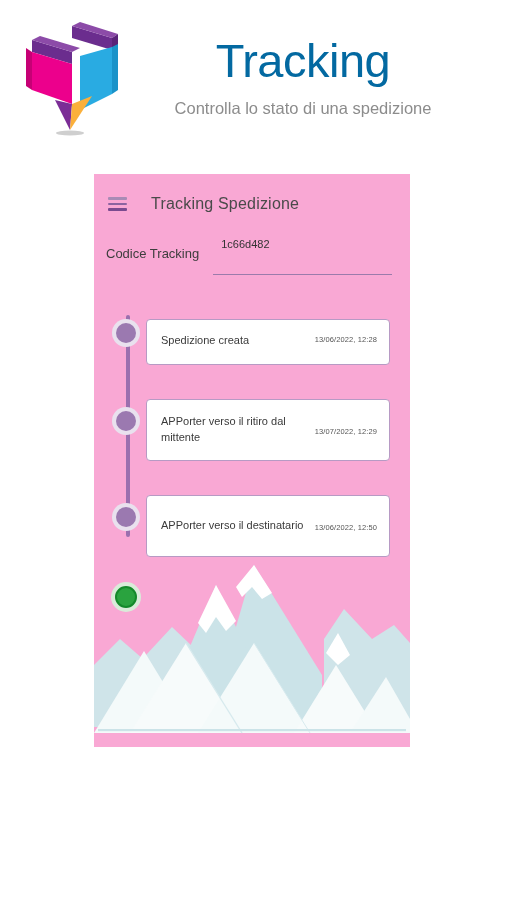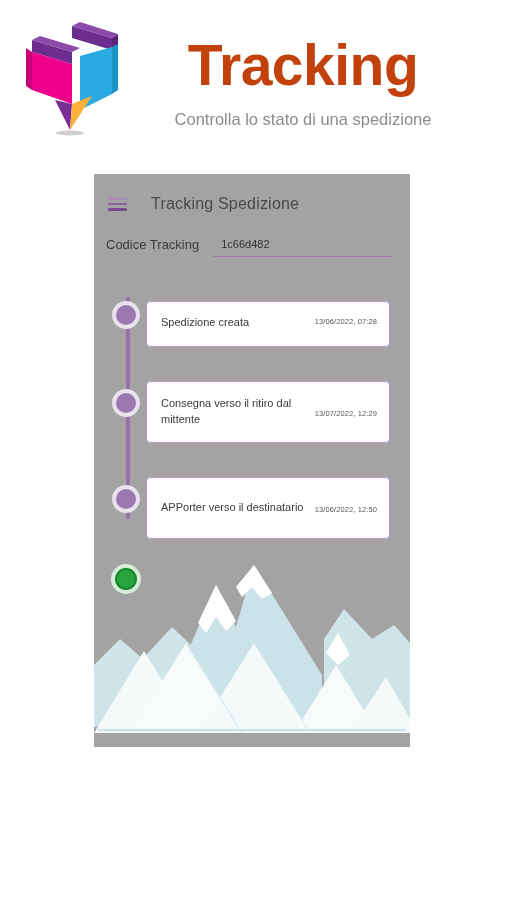--- a/index.html
+++ b/index.html
@@ -30,42 +30,42 @@
   }
 
   .header-text {
     flex: 1;
     padding-right: 40px;
     text-align: center;
     padding-top: 22px;
   }
 
   .app-title {
-    font-size: 57px;
-    font-weight: bold;
-    color: #c2410c;
+    font-size: 47px;
+    font-weight: normal;
+    color: #0369a1;
     letter-spacing: -0.5px;
     line-height: 1.05;
   }
 
   .app-subtitle {
     font-size: 16.5px;
     color: #8c8c8c;
     margin-top: 14px;
     font-weight: normal;
   }
 
   
   .panel {
     position: absolute;
     left: 94px;
     top: 174px;
     width: 316px;
     height: 573px;
-    background: #a3a3a3;
+    background: #f9a8d4;
     overflow: hidden;
   }
 
   .panel-topbar {
     display: flex;
     align-items: center;
     padding: 14px 0 0 14px;
     height: 46px;
   }
 
@@ -106,21 +106,21 @@
     color: #3d3d3d;
     white-space: nowrap;
     padding-bottom: 3px;
     padding-left: 4px;
   }
 
   .field-input-wrap {
     flex: 1;
     margin-left: 14px;
     border-bottom: 1.6px solid #9b7bab;
-    padding-bottom: 4px;
+    padding-bottom: 22px;
   }
 
   .field-input {
     border: none;
     outline: none;
     background: transparent;
     width: 100%;
     font-family: "Liberation Sans", sans-serif;
     font-size: 11px;
     color: #333;
@@ -270,30 +270,30 @@
 
   <div class="timeline">
     <div class="rail"></div>
 
     <div class="tl-item">
       <div class="dot-col">
         <div class="dot"></div>
       </div>
       <div class="tl-card">
         <div class="tl-label">Spedizione creata</div>
-        <div class="tl-time">13/06/2022, 07:28</div>
+        <div class="tl-time">13/06/2022, 12:28</div>
       </div>
     </div>
 
     <div class="tl-item">
       <div class="dot-col">
         <div class="dot"></div>
       </div>
       <div class="tl-card tall">
-        <div class="tl-label">Consegna verso il ritiro dal mittente</div>
+        <div class="tl-label">APPorter verso il ritiro dal mittente</div>
         <div class="tl-time">13/07/2022, 12:29</div>
       </div>
     </div>
 
     <div class="tl-item">
       <div class="dot-col">
         <div class="dot"></div>
       </div>
       <div class="tl-card tall">
         <div class="tl-label">APPorter verso il destinatario</div>

